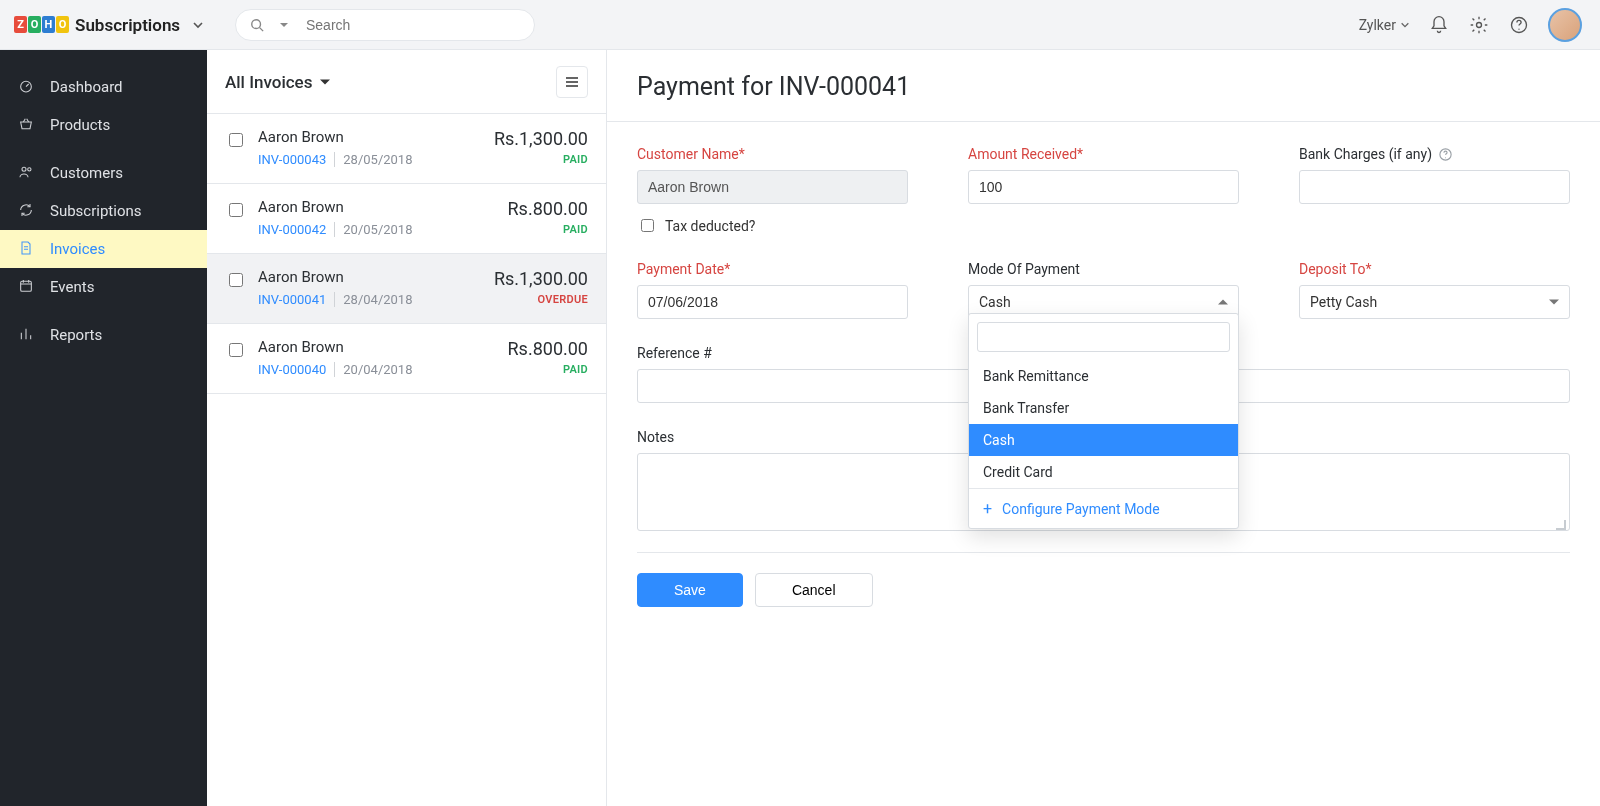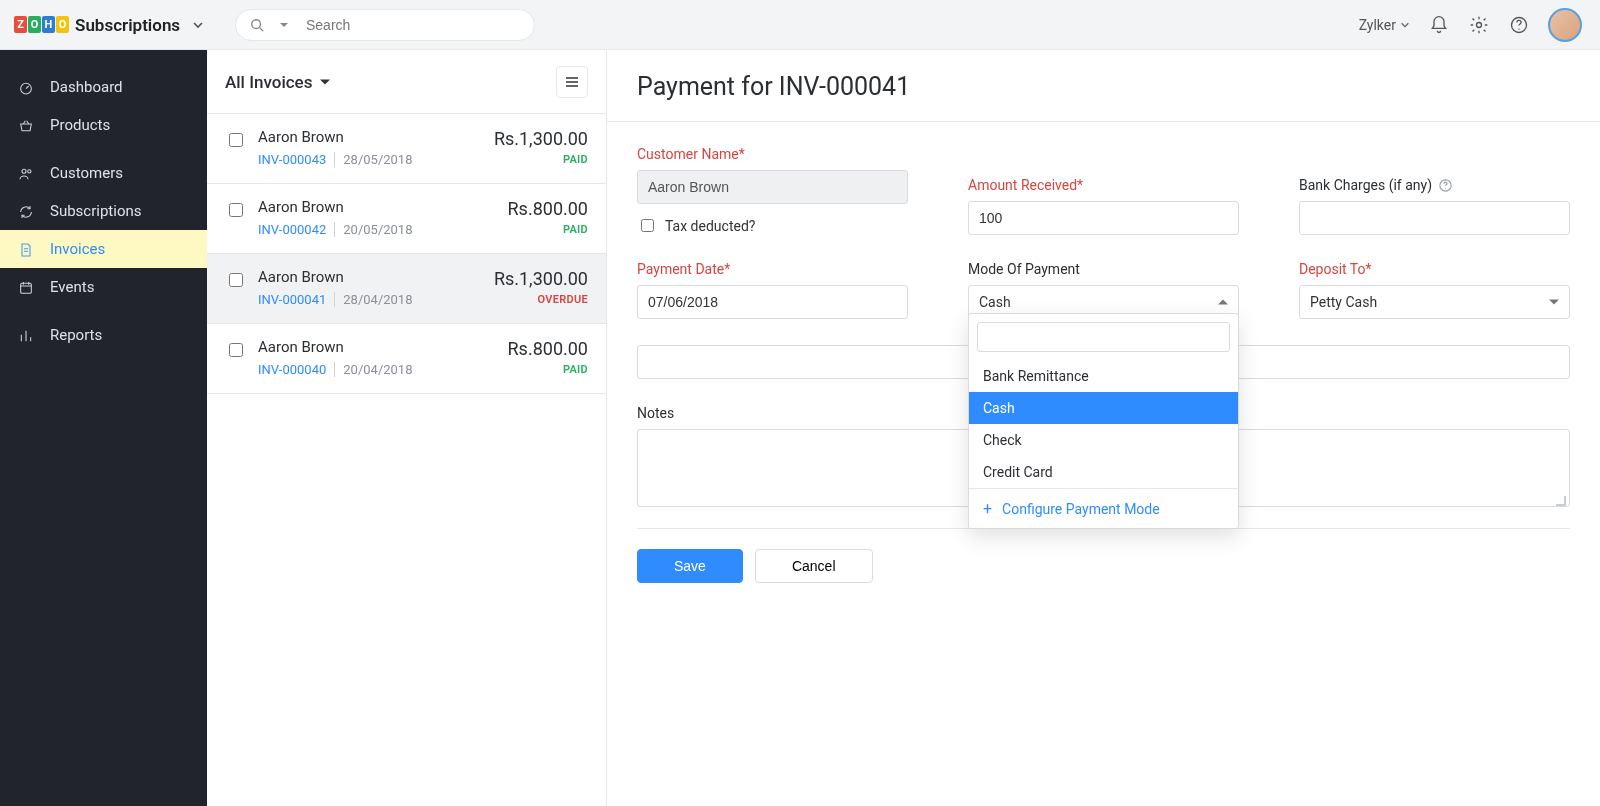--- a/index.html
+++ b/index.html
@@ -79,21 +79,21 @@
   .org-pick{display:flex;align-items:center;gap:4px;font-size:14px;}
   .top-icon{width:22px;height:22px;display:flex;align-items:center;justify-content:center;color:#555;}
   .avatar{width:34px;height:34px;border-radius:50%;background:linear-gradient(135deg,#e8c3a8,#d9a27a);border:2px solid #5aa0e0;}
   
   .layout{display:flex;height:756px;}
   .sidebar{
     width:207px;background:var(--sidebar);color:var(--sidebar-text);
     padding-top:18px;flex-shrink:0;
   }
   .nav-item{
-    display:flex;align-items:flex-end;gap:14px;
+    display:flex;align-items:flex-start;gap:14px;
     padding:10px 18px;font-size:15px;color:var(--sidebar-text);
     cursor:pointer;
   }
   .nav-item.spaced{margin-top:10px;}
   .nav-item.active{background:#fef9c3;color:var(--blue);}
   .nav-item .ic{width:18px;text-align:center;color:inherit;opacity:.9;}
   
   .listcol{
     width:400px;border-right:1px solid var(--border);flex-shrink:0;background:#fff;
     display:flex;flex-direction:column;
@@ -121,21 +121,21 @@
   .inv-right{text-align:right;}
   .inv-amount{font-size:18px;margin-bottom:4px;}
   .inv-status{font-size:11px;font-weight:600;letter-spacing:.3px;}
   .inv-status.paid{color:var(--green);}
   .inv-status.overdue{color:var(--overdue);}
   
   .main{flex:1;overflow:auto;}
   .main-head{padding:22px 30px 20px 30px;border-bottom:1px solid var(--border);}
   .main-title{font-size:25px;font-weight:400;}
   .form{padding:24px 30px;}
-  .row{display:flex;gap:60px;margin-bottom:26px;align-items:flex-end;}
+  .row{display:flex;gap:60px;margin-bottom:26px;}
   .field{flex:1;min-width:0;position:relative;}
   .label{font-size:14px;margin-bottom:8px;display:flex;align-items:center;gap:6px;}
   .label.req{color:var(--red);}
   .label .help{color:#aaa;}
   .input,.select,textarea{
     width:100%;height:34px;border:1px solid var(--input-border);border-radius:3px;
     padding:0 10px;font-size:14px;color:#333;background:#fff;outline:none;
   }
   .input.readonly{background:#eef0f2;color:#555;}
   .select{display:flex;align-items:center;justify-content:space-between;cursor:pointer;}
@@ -401,22 +401,22 @@
           <div class="select">
             <span>Cash</span>
             <svg width="10" height="10" viewBox="0 0 8 8">
                 <path d="M0 6l4-4 4 4z" fill="#777"></path>
               </svg>
           </div>
           <div class="dropdown">
             <div class="dd-search"><input style=""></div>
             <div id="mode-options">
                 <div class="dd-item">Bank Remittance</div>
+                <div class="dd-item">Bank Transfer</div>
                 <div class="dd-item sel">Cash</div>
-                <div class="dd-item">Check</div>
                 <div class="dd-item">Credit Card</div>
               </div>
             <div class="dd-config">
               <span style="font-size:16px;">+</span>
               <span>Configure Payment Mode</span>
             </div>
           </div>
         </div>
         <div class="field">
           <div class="label req">Deposit To*</div>
@@ -424,20 +424,21 @@
             <span>Petty Cash</span>
             <svg width="10" height="10" viewBox="0 0 8 8">
                 <path d="M0 2l4 4 4-4z" fill="#777"></path>
               </svg>
           </div>
         </div>
       </div>
 
       <div class="row">
         <div class="field" style="flex:0 0 100%;">
+          <div class="label">Reference #</div>
           <input class="input" value="" style="">
         </div>
       </div>
 
       <div class="row" style="margin-bottom:18px;">
         <div class="field" style="flex:0 0 100%;position:relative;">
           <div class="label">Notes</div>
           <textarea style=""></textarea>
           <div class="ta-resize"></div>
         </div>

